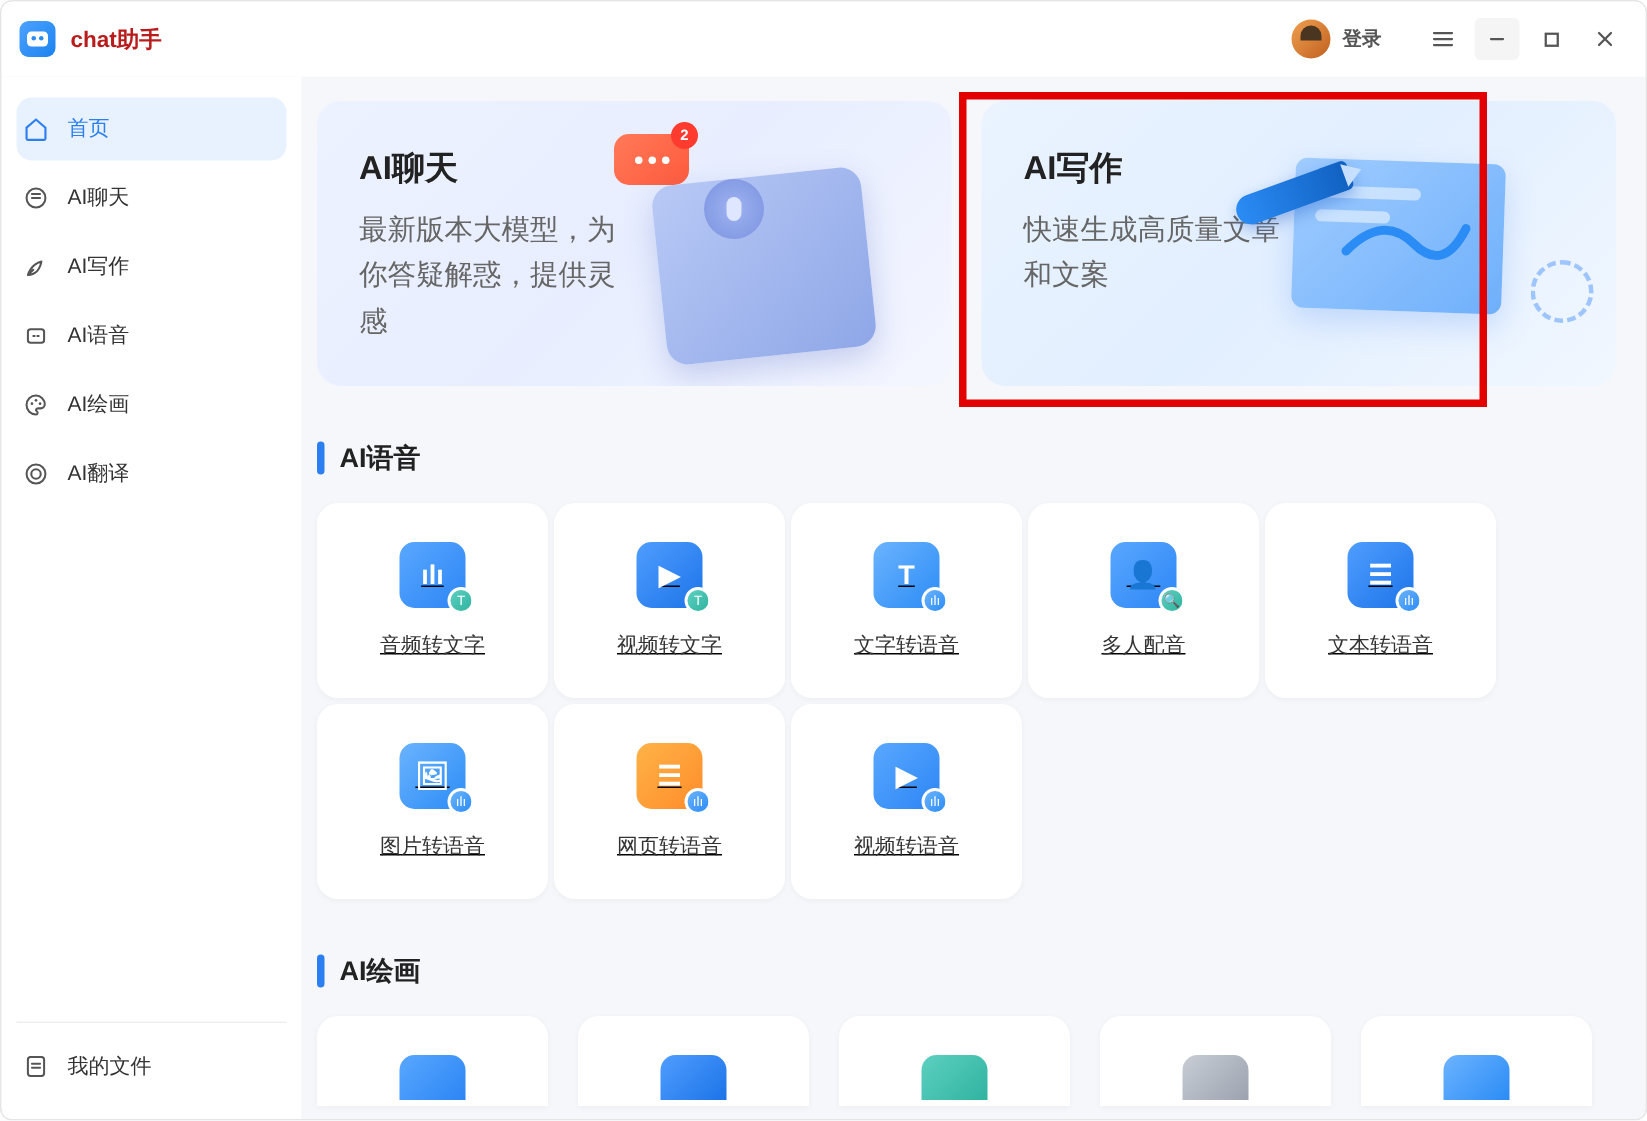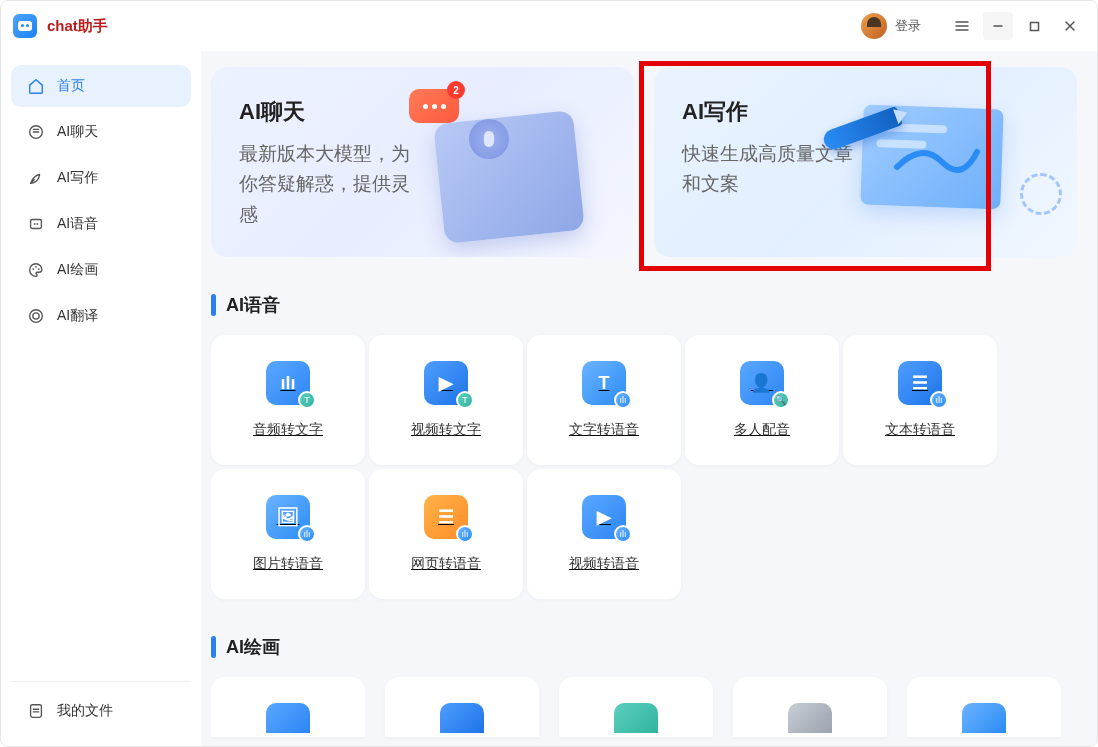--- a/index.html
+++ b/index.html
@@ -9,36 +9,36 @@
     
     .titlebar { height: 50px; display: flex; align-items: center; padding: 0 12px; justify-content: space-between; background: #fff; }
     .titlebar-left { display: flex; align-items: center; gap: 10px; }
     .app-logo { width: 24px; height: 24px; background: linear-gradient(135deg, #4da3ff, #1b82f0); border-radius: 6px; display: flex; align-items: center; justify-content: center; }
     .app-logo-inner { width: 14px; height: 10px; background: #fff; border-radius: 3px; position: relative; }
     .app-logo-inner::before, .app-logo-inner::after { content: ''; position: absolute; width: 3px; height: 3px; background: #2b8cf0; border-radius: 50%; top: 3px; }
     .app-logo-inner::before { left: 3px; }
     .app-logo-inner::after { right: 3px; }
     .app-title { font-weight: 600; font-size: 15px; color: #b91c1c; }
     
-    .titlebar-right { display: flex; align-items: center; gap: 16px; }
+    .titlebar-right { display: flex; align-items: center; gap: 16px; font-weight: bold; }
     .user-section { display: flex; align-items: center; gap: 8px; }
     .avatar { width: 26px; height: 26px; border-radius: 50%; background: linear-gradient(135deg, #f0a050, #c06020); position: relative; overflow: hidden; }
     .avatar::after { content: ''; position: absolute; width: 14px; height: 10px; background: #4a3520; top: 4px; left: 6px; border-radius: 7px 7px 0 0; }
     .login-text { font-size: 13px; color: #555; }
     
     .window-controls { display: flex; align-items: center; gap: 6px; margin-left: 10px; }
     .menu-btn, .win-btn { width: 30px; height: 28px; display: flex; align-items: center; justify-content: center; background: none; border: none; cursor: pointer; border-radius: 4px; color: #555; font-size: 14px; }
     .menu-btn { width: 30px; }
     .win-min { background: #f5f5f5; border-radius: 4px; }
     
     .body-area { flex: 1; display: flex; overflow: hidden; background: #f5f7fb; }
     
     .sidebar { width: 200px; background: #fff; display: flex; flex-direction: column; padding: 14px 10px; }
     .nav-list { flex: 1; display: flex; flex-direction: column; gap: 4px; }
-    .nav-item { display: flex; align-items: center; gap: 12px; padding: 12px 16px; border-radius: 10px; cursor: pointer; font-size: 14px; color: #333; }
+    .nav-item { display: flex; align-items: center; gap: 12px; padding: 12px 4px; border-radius: 10px; cursor: pointer; font-size: 14px; color: #333; }
     .nav-item.active { background: #e8f2ff; color: #2b7ff0; font-weight: 500; }
     .nav-icon { width: 18px; height: 18px; display: flex; align-items: center; justify-content: center; }
     .nav-icon svg { width: 18px; height: 18px; }
     
     .sidebar-bottom { border-top: 1px solid #eee; padding-top: 8px; margin-top: 8px; }
     
     .content { flex: 1; overflow-y: auto; padding: 16px 20px 40px 10px; }
     
     .hero-row { display: flex; gap: 20px; margin-bottom: 36px; position: relative; }
     .hero-card { flex: 1; border-radius: 16px; padding: 30px 28px; height: 190px; position: relative; overflow: hidden; cursor: pointer; }

